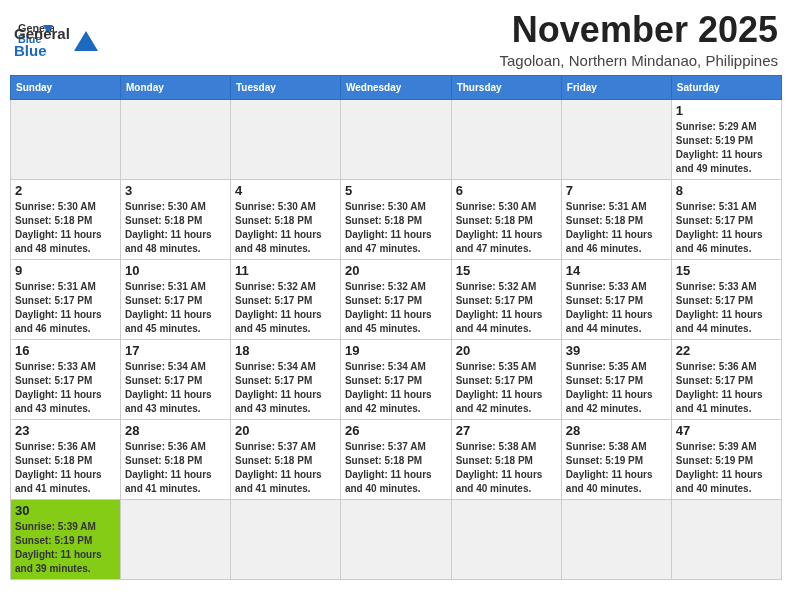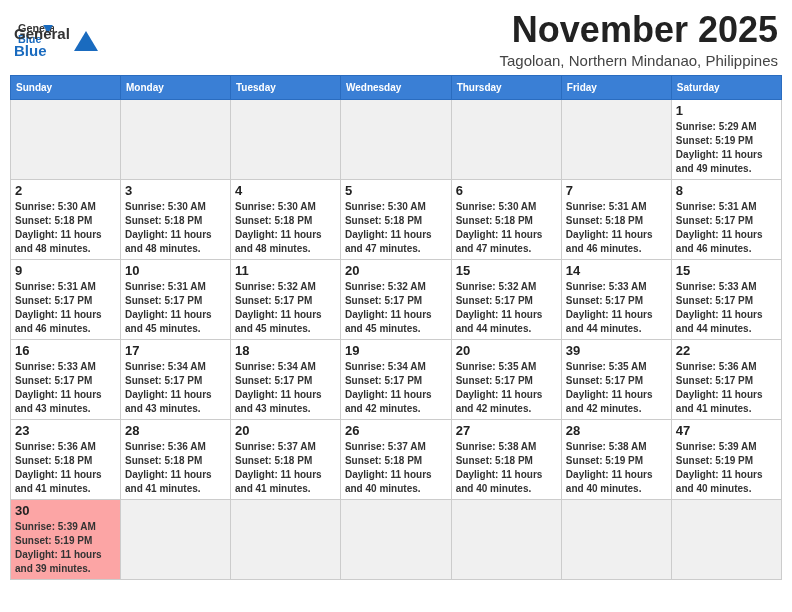--- a/index.html
+++ b/index.html
@@ -62,21 +62,21 @@
       font-size: 10.5px;
       color: #333;
       background: #fff;
       min-height: 70px;
       width: 113px;
     }
     .calendar td.empty {
       background: #f0f0f0;
     }
     .calendar td.last-row {
-      background: #fca5a5;
+      background: #84cc16;
     }
     .day-number {
       font-size: 13px;
       font-weight: bold;
       color: #222;
       display: block;
       margin-bottom: 2px;
     }
     .day-info {
       font-size: 10px;

